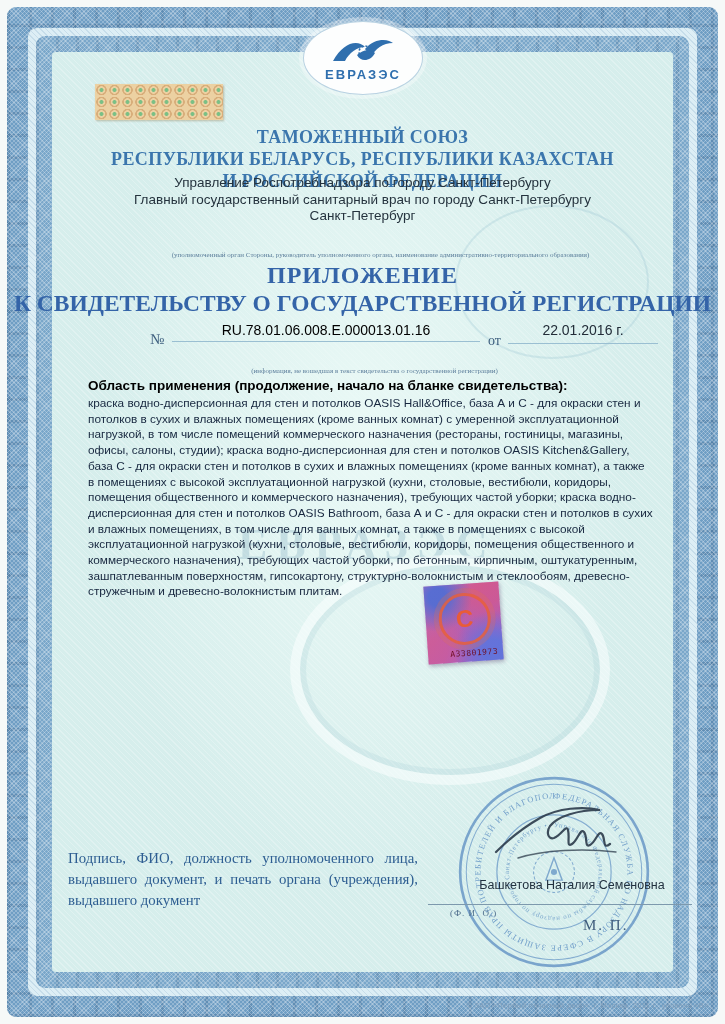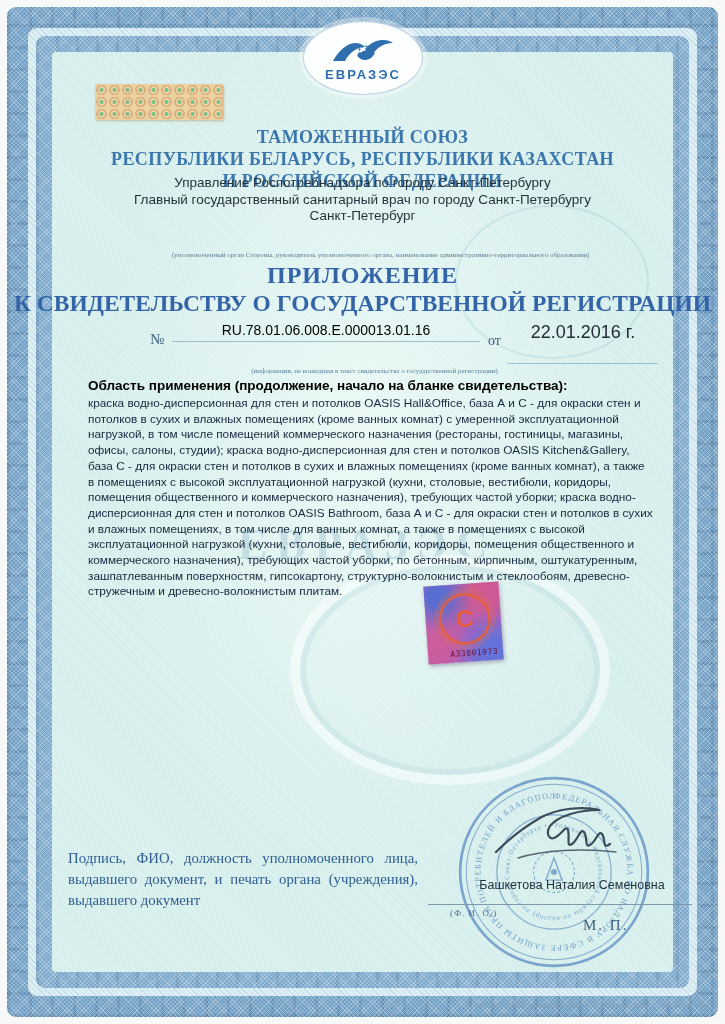--- a/index.html
+++ b/index.html
@@ -58,21 +58,21 @@
   .title-l1{font-size:24px;line-height:27px;letter-spacing:1px;}
   .title-l2{font-size:23.5px;line-height:29px;}
   
   .no-label{position:absolute;left:150px;top:331px;font-family:"Liberation Serif",serif;
     font-size:15px;color:#3d5e7e;z-index:2;}
   .number-line{position:absolute;left:172px;top:322px;width:308px;text-align:center;
     border-bottom:1px solid #9abfd2;padding-bottom:3px;font-size:14px;color:#000000;z-index:2;}
   .ot-label{position:absolute;left:488px;top:333px;font-family:"Liberation Serif",serif;
     font-size:14px;color:#3d5e7e;z-index:2;}
   .date-line{position:absolute;left:508px;top:322px;width:150px;text-align:center;
-    border-bottom:1px solid #9abfd2;padding-bottom:20px;font-size:18px;color:#222c38;z-index:2;}
+    border-bottom:1px solid #9abfd2;padding-bottom:5px;font-size:14px;color:#222c38;z-index:2;}
   .info-note{position:absolute;left:12px;top:367px;width:100%;text-align:center;
     font-family:"Liberation Serif",serif;font-size:7px;color:#5c7e9b;z-index:2;}
   
   .scope-heading{position:absolute;left:88px;top:378px;width:570px;font-size:13.5px;
     font-weight:bold;color:#000000;z-index:2;}
   .scope-text{position:absolute;left:88px;top:396px;width:566px;font-size:11.8px;
     line-height:15.7px;color:#17273f;z-index:2;}
   
   .holo-sticker{position:absolute;left:426px;top:584px;width:75px;height:78px;z-index:4;
     transform:rotate(-4deg);box-shadow:1px 2px 4px rgba(60,30,80,.35);

